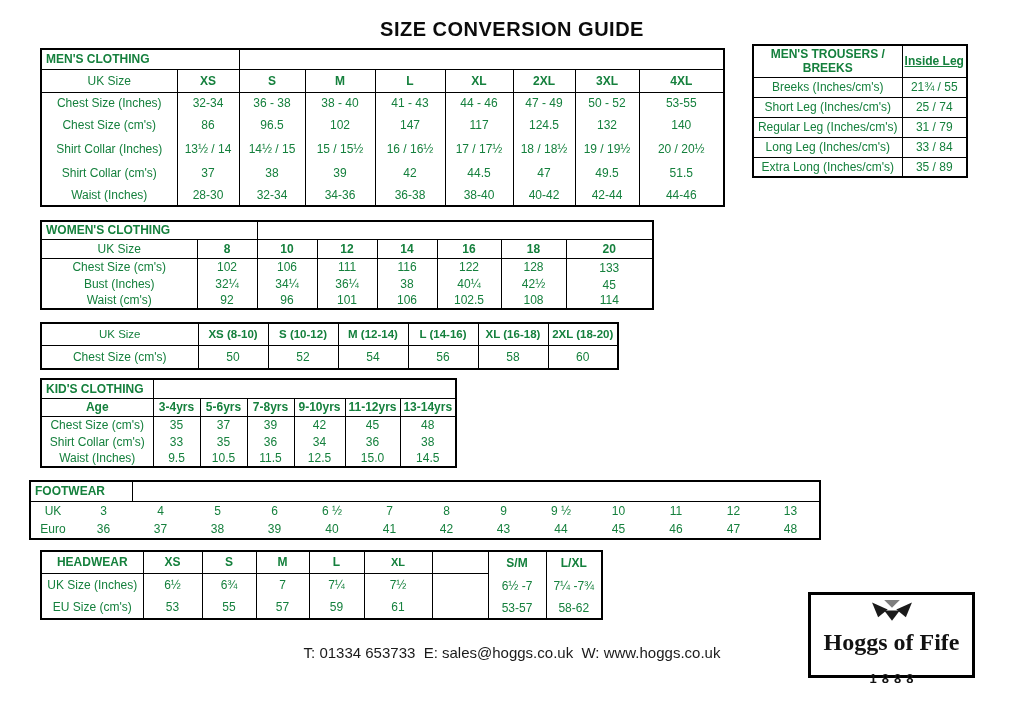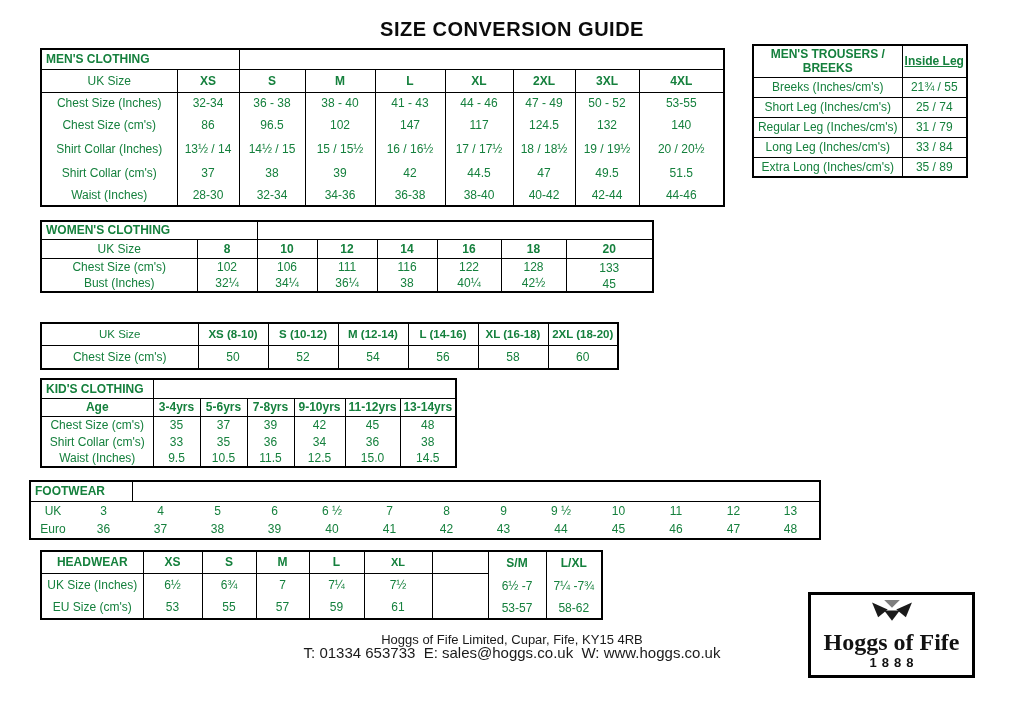--- a/index.html
+++ b/index.html
@@ -26,21 +26,21 @@
   table.headwear tr.data td:nth-child(n+7){vertical-align:bottom;padding-bottom:3px;}
   table.sizes2 tr.head td{font-size:11.5px;}
   .footer-line{position:absolute;left:0;right:0;text-align:center;color:#1a1a1a;}
   .pre{white-space:pre;}
   .logo-box{position:absolute;left:808px;top:592px;width:167px;height:86px;
         border:3px solid #000;box-sizing:border-box;text-align:center;background:#fff;}
   .logo-emblem{margin-top:5px;height:26px;}
   .logo-name{font-family:"Liberation Serif",serif;font-weight:bold;font-size:24px;
         line-height:24px;color:#121212;letter-spacing:0px;}
   .logo-year{font-size:13px;font-weight:bold;letter-spacing:5px;color:#121212;
-        margin-top:1px;padding-left:5px;}
+        margin-top:17px;padding-left:5px;}
 </style>
 </head>
 <body>
 
 <div class="page">
 
   <div class="doc-title">SIZE CONVERSION GUIDE</div>
 
   <table class="tbl mens" style="left:40px;top:48px;width:683px;">
     <colgroup>
@@ -199,20 +199,30 @@
         </tr>
     <tr class="data" style="height:17px">
           <td class="lbl">Bust (Inches)</td>
           <td>32¼</td>
           <td>34¼</td>
           <td>36¼</td>
           <td>38</td>
           <td>40¼</td>
           <td>42½</td>
           <td>45</td>
+        </tr>
+    <tr class="data" style="height:17px">
+          <td class="lbl">Waist (cm's)</td>
+          <td>92</td>
+          <td>96</td>
+          <td>101</td>
+          <td>106</td>
+          <td>102.5</td>
+          <td>108</td>
+          <td>114</td>
         </tr>
   </tbody>
     </table>
 
   <table class="tbl sizes2" style="left:40px;top:322px;width:577px;">
     <colgroup>
         <col style="width:157px">
         <col style="width:70px">
         <col style="width:70px">
         <col style="width:70px">
@@ -395,21 +405,20 @@
           <td>57</td>
           <td>59</td>
           <td>61</td>
           <td></td>
           <td>53-57</td>
           <td>58-62</td>
         </tr>
   </tbody>
     </table>
 
-  <div class="footer-line" style="top:632px;font-size:13px;">Hoggs of Fife Limited, Cupar, Fife, KY15 4RB</div>
   <div class="footer-line pre" style="top:644px;font-size:15px;">T: 01334 653733  E: sales@hoggs.co.uk  W: www.hoggs.co.uk</div>
 
   <div class="logo-box">
     <svg class="logo-emblem" viewBox="0 0 60 30" width="52" height="26">
       <polygon points="21,0 39,0 30,9" fill="#7f7f7f"></polygon>
       <polygon points="7,3 25,11 14,20" fill="#1a1a1a"></polygon>
       <polygon points="53,3 35,11 46,20" fill="#1a1a1a"></polygon>
       <polygon points="21,12 39,12 30,24" fill="#1a1a1a"></polygon>
     </svg>
     <div class="logo-name">Hoggs of Fife</div>

